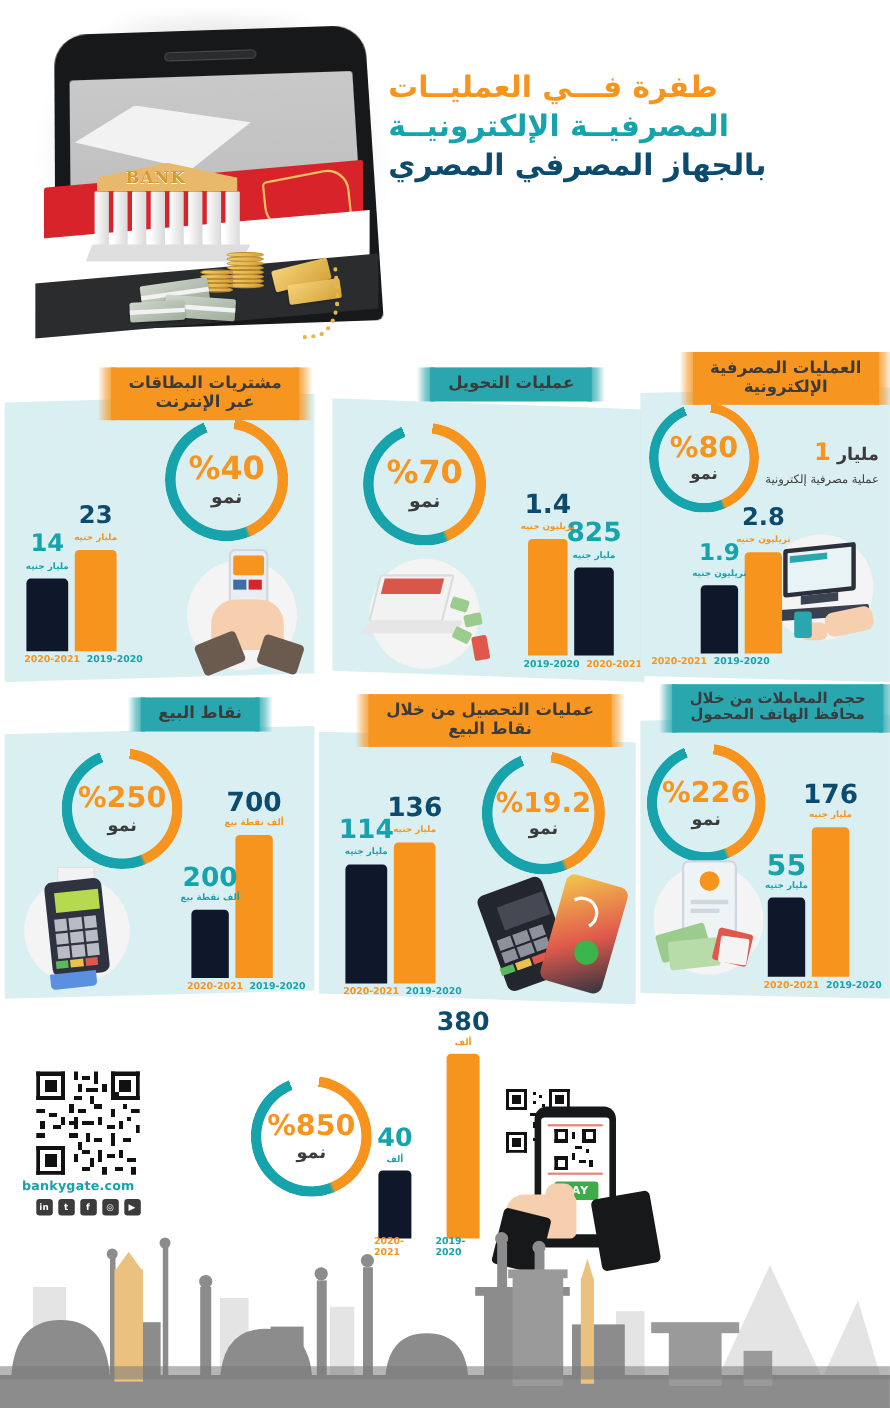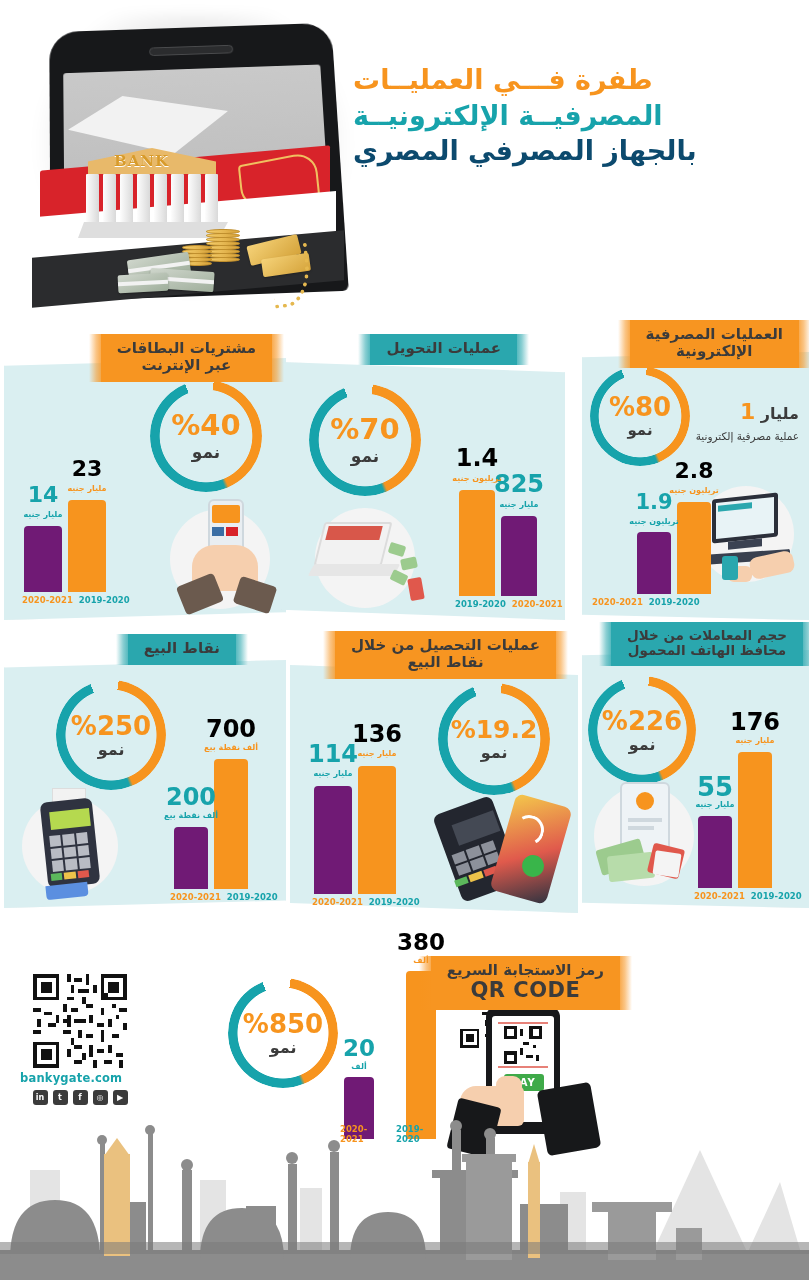--- a/index.html
+++ b/index.html
@@ -130,30 +130,30 @@
     align-items:center; justify-content:center; line-height:1;
   }
   .donut .pct{ color:#f7941e; font-weight:bold; }
   .donut .grow{ color:#3b3b3b; font-weight:bold; }
 
   
   .bars{ position:absolute; }
   .bars .row{ position:absolute; bottom:16px; display:flex; align-items:flex-end; gap:6px; }
   .bar{ position:relative; border-radius:4px 4px 0 0; }
   .bar.o{ background:#f7941e; }
-  .bar.t{ background:#701a75; }
+  .bar.t{ background:#0f172a; }
   .bar .v{
     position:absolute; left:50%; transform:translateX(-50%);
     font-weight:bold; line-height:1; white-space:nowrap;
   }
   .bar .u{
     position:absolute; left:50%; transform:translateX(-50%);
     font-size:8px; white-space:nowrap; font-weight:bold;
   }
-  .bar.o .v{ color:#000000; } .bar.o .u{ color:#f7941e; }
+  .bar.o .v{ color:#0c4a6e; } .bar.o .u{ color:#f7941e; }
   .bar.t .v{ color:#17a3ab; } .bar.t .u{ color:#17a3ab; }
   .yrs{ position:absolute; bottom:3px; display:flex; gap:6px; font-size:8.5px; font-weight:bold; direction:ltr; }
   .yrs .yo{ color:#f7941e; } .yrs .yt{ color:#17a3ab; }
 
   .side-note{ position:absolute; text-align:right; line-height:1.3; }
   .side-note .big{ color:#3b3b3b; font-weight:bold; font-size:16px; }
   .side-note .big b{ color:#f7941e; font-size:22px; }
   .side-note .sub{ color:#3b3b3b; font-size:10.5px; margin-top:3px; }
 
   
@@ -284,21 +284,21 @@
           <span class="u" style="top:-16px;">مليار جنيه</span>
         </div>
       </div>
       <div class="yrs" style="left:4px;">
         <span class="yo">2020-2021</span>
         <span class="yt">2019-2020</span>
       </div>
     </div>
   </div>
 
-  <div class="panel" style="left:281px;top:362px;width:284px;height:258px;">
+  <div class="panel" style="left:302px;top:362px;width:284px;height:258px;">
     <div class="panel-bg bg-b"></div>
     <div class="badge teal" style="right:48px;top:-28px;">
       <span>عمليات التحويل</span>
     </div>
 
     <div class="donut" style="left:28px;top:22px;width:112px;height:112px;">
       <div class="ring"></div>
       <div class="ctr">
         <div class="pct" style="font-size:29px;">%70</div>
         <div class="grow" style="font-size:17px;margin-top:4px;">نمو</div>
@@ -536,41 +536,37 @@
         </div>
       </div>
       <div class="yrs" style="left:2px;">
         <span class="yo">2020-2021</span>
         <span class="yt">2019-2020</span>
       </div>
     </div>
   </div>
 
   <div class="panel" style="left:228px;top:930px;width:372px;height:225px;background:transparent;">
-    <div class="badge orange" style="right:-20px;top:26px;font-size:15px;">
-      <span>رمز الاستجابة السريع</span>
-      <span class="l2" style="font-size:21px;letter-spacing:.5px;">QR CODE</span>
-    </div>
 
     <div class="donut" style="left:0px;top:48px;width:110px;height:110px;">
       <div class="ring"></div>
       <div class="ctr">
         <div class="pct" style="font-size:26px;">%850</div>
         <div class="grow" style="font-size:16px;margin-top:3px;">نمو</div>
       </div>
     </div>
 
     <div class="bars" style="left:108px;top:0px;width:110px;height:220px;">
-      <div class="row" style="left:8px;bottom:11px;gap:32px;">
+      <div class="row" style="left:8px;bottom:24px;gap:32px;">
         <div class="bar o" style="width:30px;height:168px;">
           <span class="v" style="top:-40px;font-size:23px;">380</span>
           <span class="u" style="top:-15px;">ألف</span>
         </div>
         <div class="bar t" style="width:30px;height:62px;">
-          <span class="v" style="top:-40px;font-size:23px;">20</span>
+          <span class="v" style="top:-40px;font-size:23px;">40</span>
           <span class="u" style="top:-15px;">ألف</span>
         </div>
       </div>
       <div class="yrs" style="left:4px;bottom:6px;">
         <span class="yo">2020-2021</span>
         <span class="yt">2019-2020</span>
       </div>
     </div>
 
     <div class="ill" style="left:214px;top:60px;width:158px;height:165px;">

